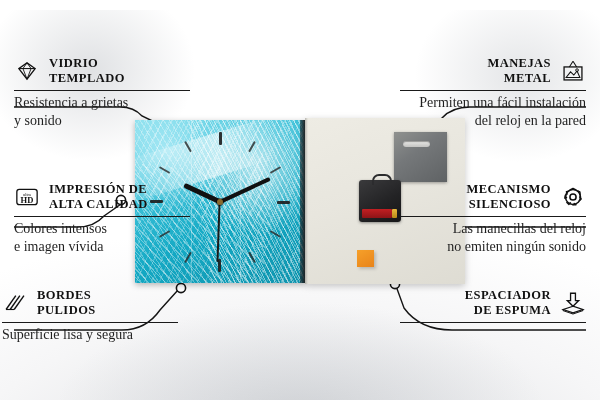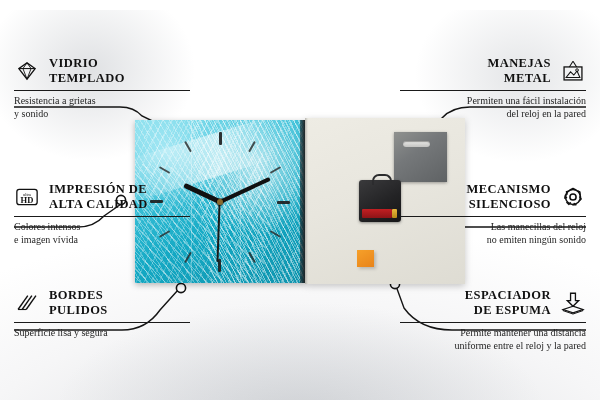--- a/index.html
+++ b/index.html
@@ -105,34 +105,34 @@
 
   
   .callout{position:absolute;}
   .callout .head{display:flex;align-items:center;gap:9px;}
   .callout .title{
     font-weight:bold;font-size:12.5px;letter-spacing:.45px;color:#111;
     line-height:1.18;text-transform:uppercase;white-space:nowrap;
   }
   .callout .rule{height:1px;background:#1a1a1a;margin-top:4px;}
   .callout .desc{
-    font-size:10px;color:#1f1f1f;line-height:1.32;margin-top:3px;white-space:nowrap;
+    font-size:14px;color:#1f1f1f;line-height:1.32;margin-top:3px;white-space:nowrap;
   }
   .left .head{flex-direction:row;}
   .right .head{flex-direction:row;justify-content:flex-end;font-family:Liberation Serif, serif;}
   .right .title{text-align:right;}
   .right .desc{text-align:right;}
   .ico{width:26px;height:26px;flex:0 0 26px;display:block;}
 
   
   #c-vidrio  {left:14px; top:46px;  width:176px;}
   #c-vidrio  .rule{width:176px;}
   #c-impresion{left:14px; top:172px; width:176px;}
   #c-impresion .rule{width:176px;}
-  #c-bordes  {left:14px; top:278px; width:176px;}
+  #c-bordes  {left:2px; top:278px; width:176px;}
   #c-bordes  .rule{width:176px;}
 
   #c-manejas {right:14px; top:46px;  width:186px;}
   #c-manejas .rule{width:186px;}
   #c-mecanismo{right:14px; top:172px; width:186px;}
   #c-mecanismo .rule{width:186px;}
   #c-espaciador{right:14px; top:278px; width:186px;}
   #c-espaciador .rule{width:186px;}
 </style>
 </head>
@@ -344,19 +344,15 @@
         <div>ESPACIADOR</div>
         <div>DE ESPUMA</div>
       </div>
       <svg class="ico" viewBox="0 0 32 32" fill="none" stroke="#111" stroke-width="1.6">
         <path d="M13 4 H19 V13 H23 L16 20 L9 13 H13 Z"></path>
         <path d="M16 20 L4 24 L16 28 L28 24 Z"></path>
         <path d="M4 24 L4 25.5 L16 29.5 L28 25.5 L28 24" stroke-width="1.3"></path>
       </svg>
     </div>
     <div class="rule"></div>
-    <div class="desc">
-      <div>Permite mantener una distancia</div>
-      <div>uniforme entre el reloj y la pared</div>
-    </div>
   </div>
 
 </div>
 
 </body></html>

